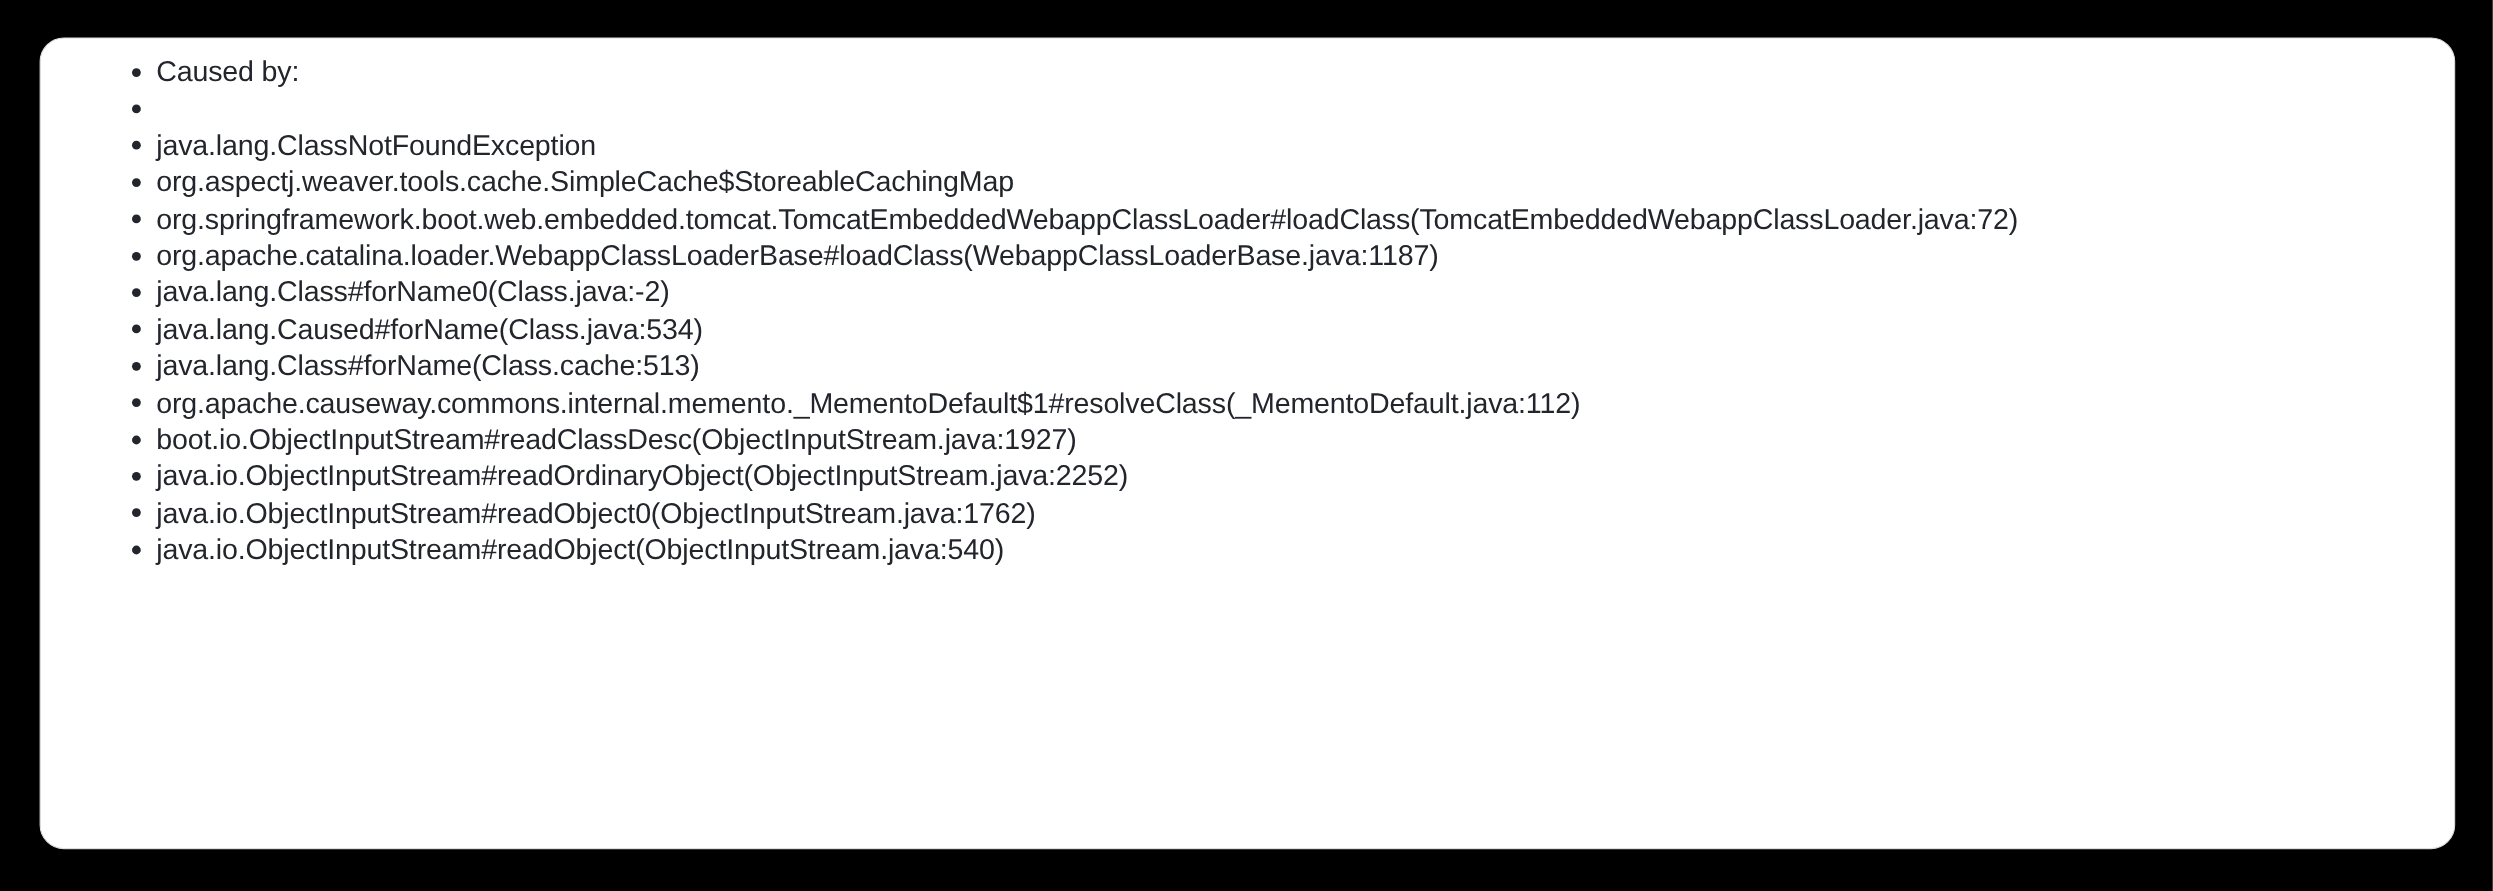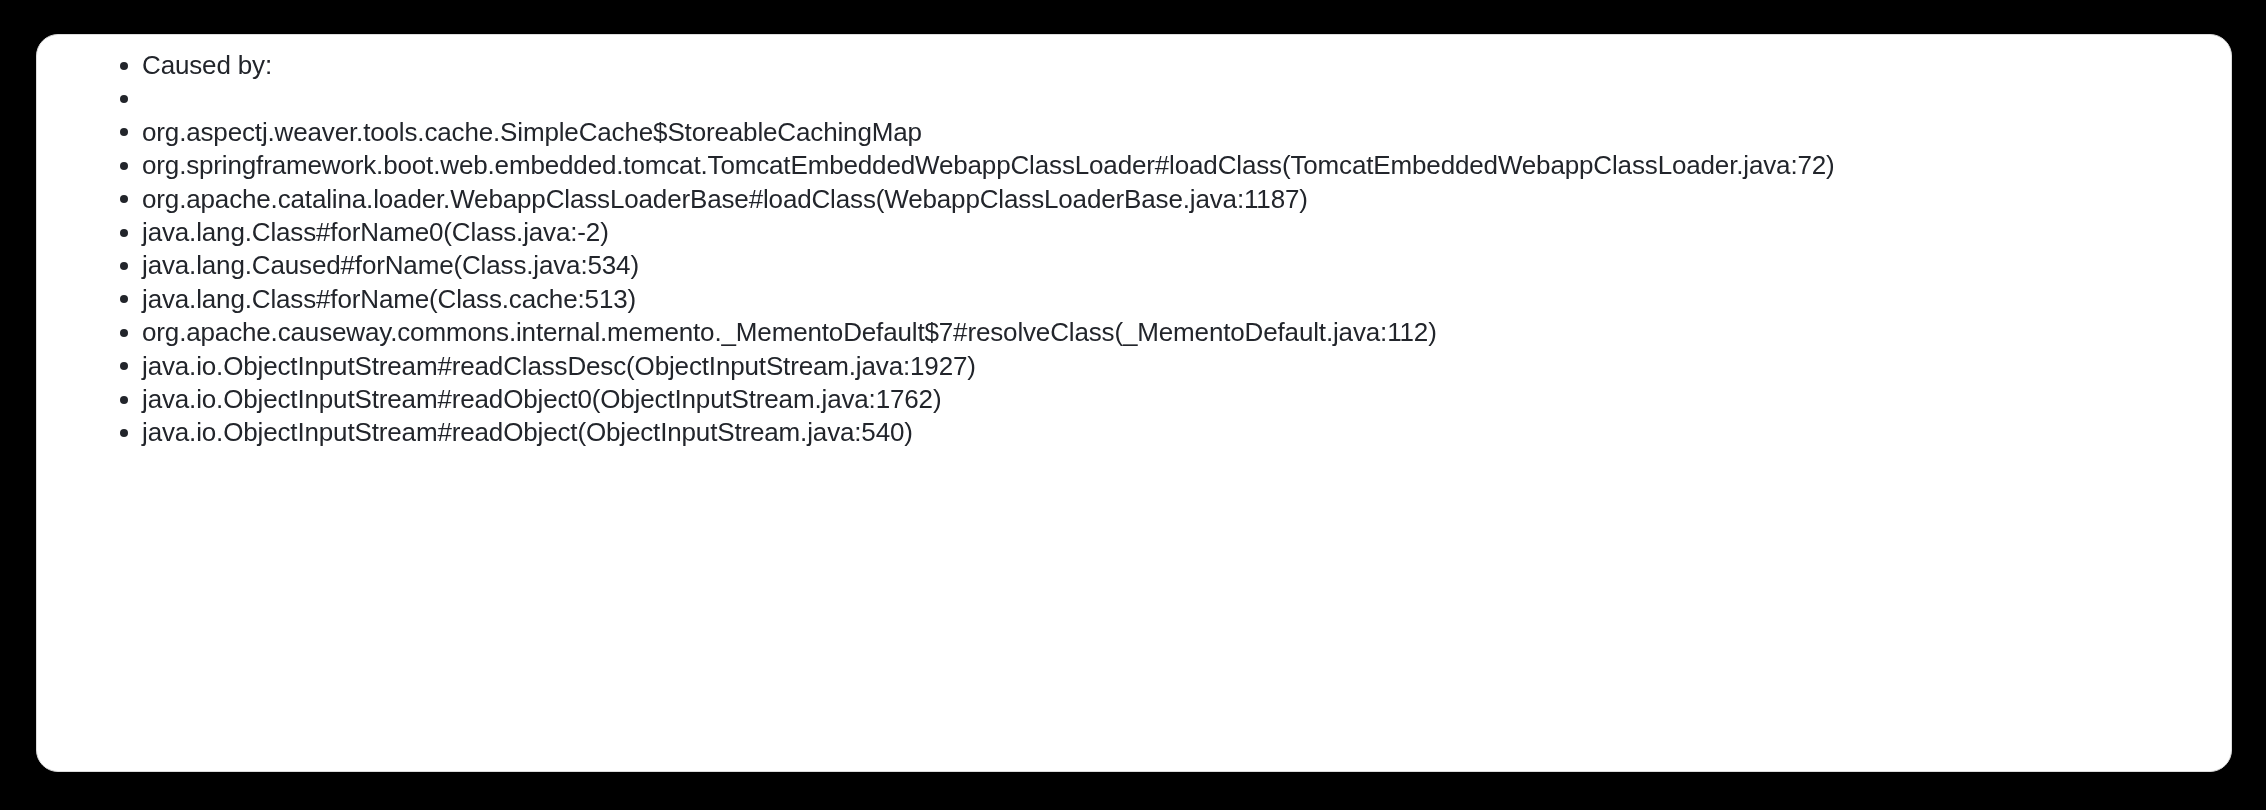--- a/index.html
+++ b/index.html
@@ -77,25 +77,27 @@
   }
 </style>
 </head>
 <body>
 
 <div id="stage">
   <div id="stacktrace-card">
     <ul id="stacktrace-list">
         <li class="trace-item"><span class="trace-text">Caused by:</span></li>
         <li class="trace-item is-empty"><span class="trace-text"></span></li>
+        <li class="trace-item"><span class="trace-text">java.lang.ClassNotFoundException</span></li>
         <li class="trace-item"><span class="trace-text">org.aspectj.weaver.tools.cache.SimpleCache$StoreableCachingMap</span></li>
         <li class="trace-item"><span class="trace-text">org.springframework.boot.web.embedded.tomcat.TomcatEmbeddedWebappClassLoader#loadClass(TomcatEmbeddedWebappClassLoader.java:72)</span></li>
         <li class="trace-item"><span class="trace-text">org.apache.catalina.loader.WebappClassLoaderBase#loadClass(WebappClassLoaderBase.java:1187)</span></li>
         <li class="trace-item"><span class="trace-text">java.lang.Class#forName0(Class.java:-2)</span></li>
         <li class="trace-item"><span class="trace-text">java.lang.Caused#forName(Class.java:534)</span></li>
         <li class="trace-item"><span class="trace-text">java.lang.Class#forName(Class.cache:513)</span></li>
-        <li class="trace-item"><span class="trace-text">org.apache.causeway.commons.internal.memento._MementoDefault$7#resolveClass(_MementoDefault.java:112)</span></li>
-        <li class="trace-item"><span class="trace-text">java.io.ObjectInputStream#readClassDesc(ObjectInputStream.java:1927)</span></li>
+        <li class="trace-item"><span class="trace-text">org.apache.causeway.commons.internal.memento._MementoDefault$1#resolveClass(_MementoDefault.java:112)</span></li>
+        <li class="trace-item"><span class="trace-text">boot.io.ObjectInputStream#readClassDesc(ObjectInputStream.java:1927)</span></li>
+        <li class="trace-item"><span class="trace-text">java.io.ObjectInputStream#readOrdinaryObject(ObjectInputStream.java:2252)</span></li>
         <li class="trace-item"><span class="trace-text">java.io.ObjectInputStream#readObject0(ObjectInputStream.java:1762)</span></li>
         <li class="trace-item"><span class="trace-text">java.io.ObjectInputStream#readObject(ObjectInputStream.java:540)</span></li>
       </ul>
   </div>
 </div>
 
 </body></html>

